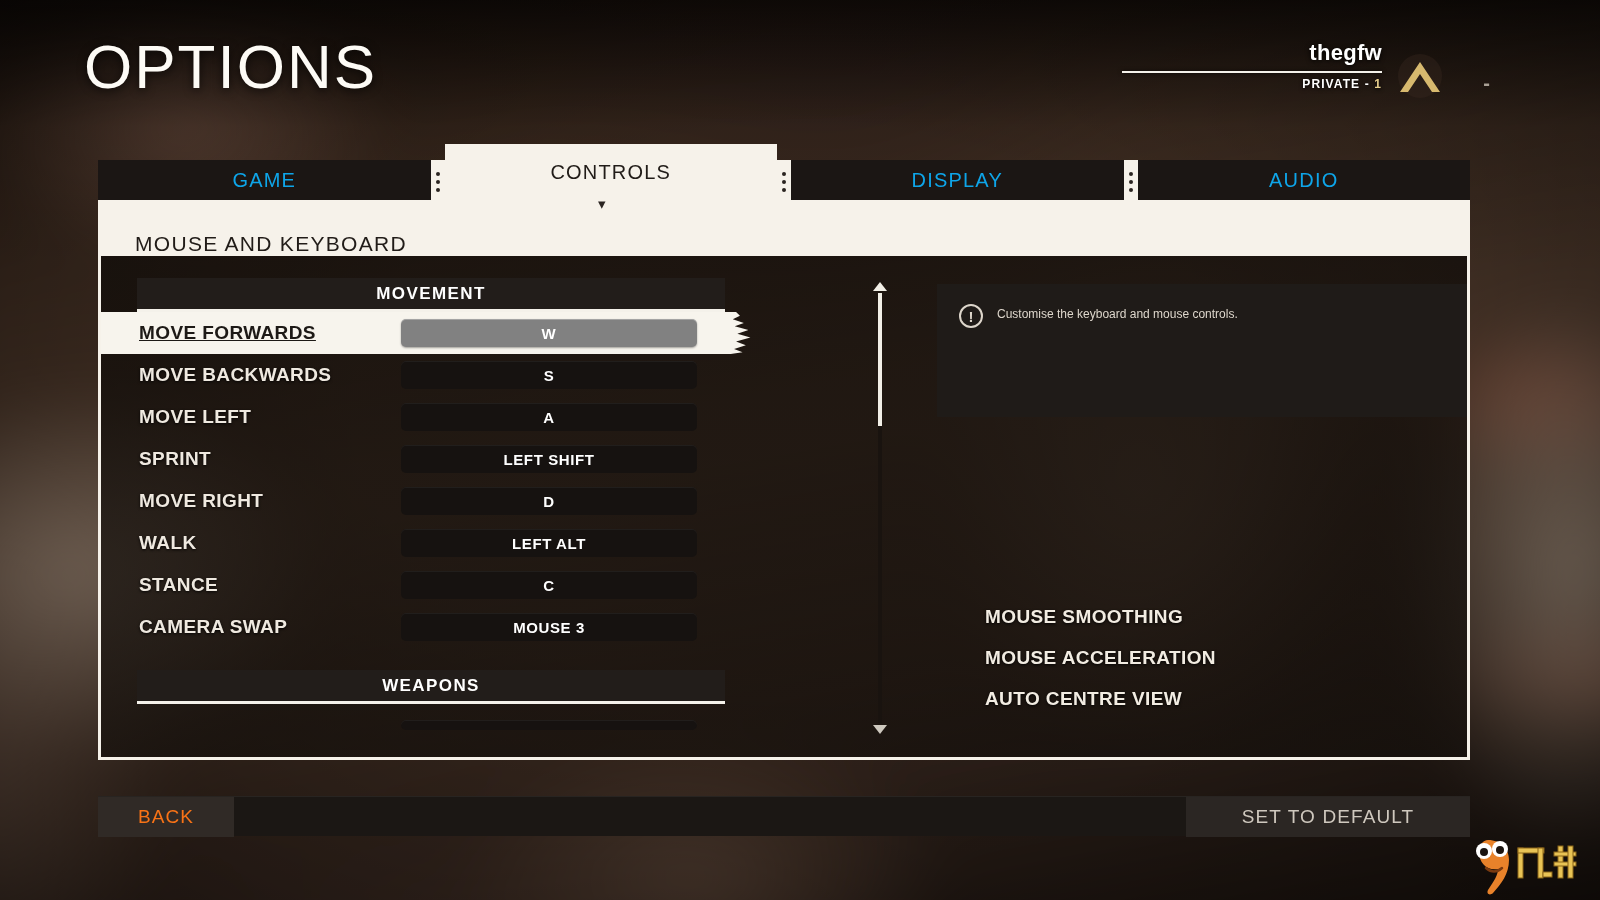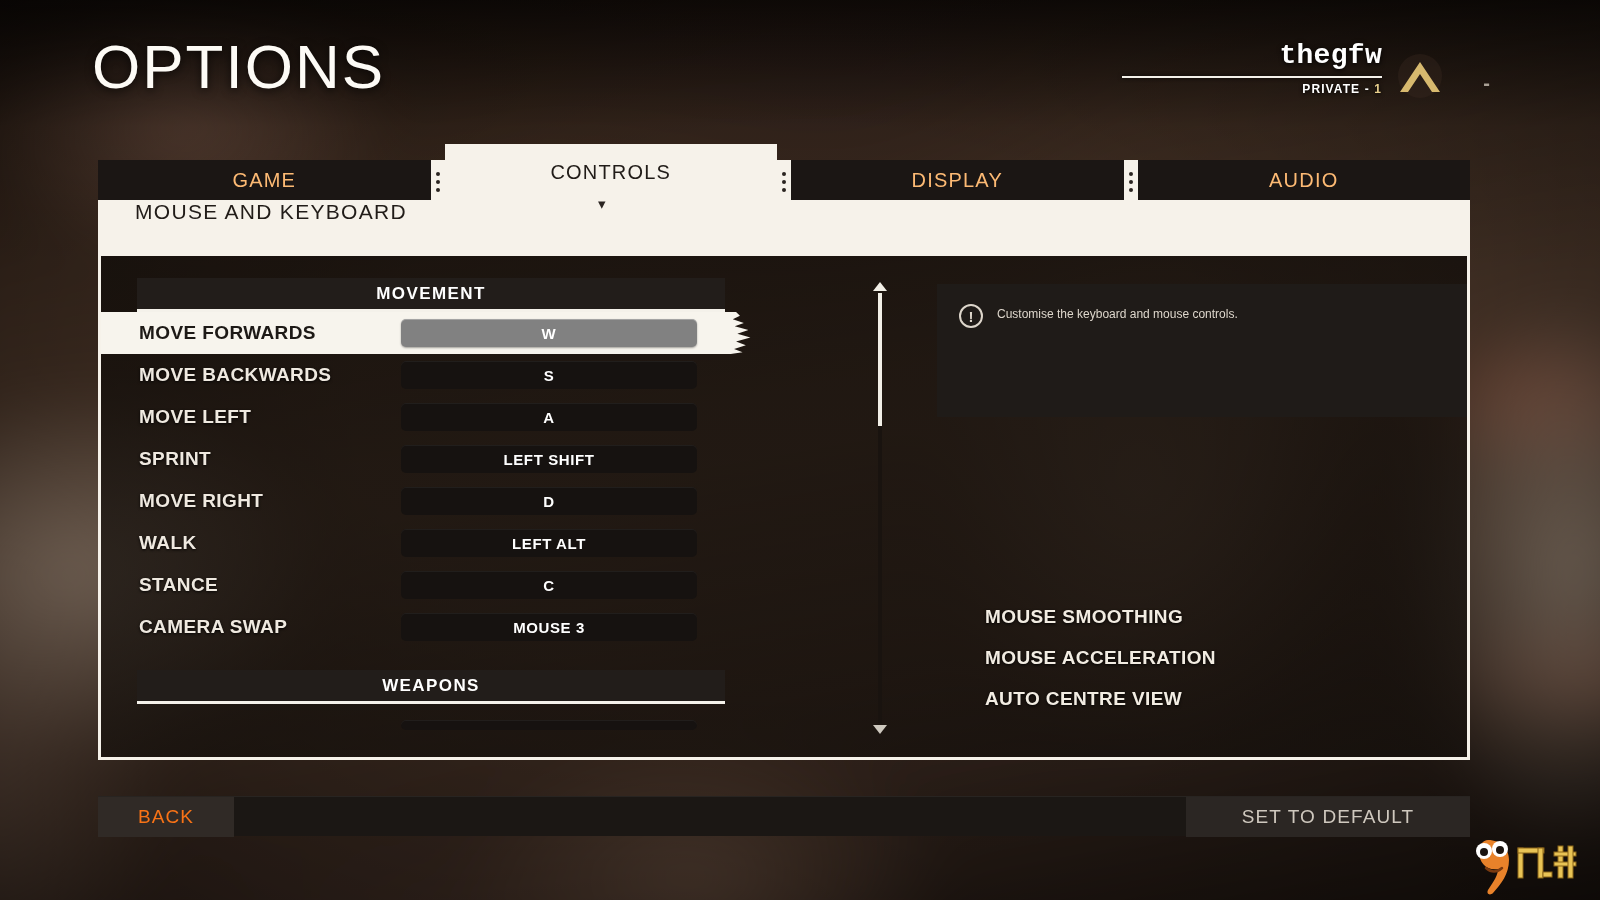--- a/index.html
+++ b/index.html
@@ -31,31 +31,31 @@
   }
   #bgvig{
     position:absolute; inset:0;
     background:
       radial-gradient(ellipse 1100px 700px at 50% 46%, rgba(0,0,0,0) 40%, rgba(0,0,0,.45) 100%),
       linear-gradient(180deg, rgba(8,5,3,.82) 0%, rgba(8,5,3,.12) 14%, rgba(8,5,3,0) 30%);
   }
 
   
   #title{
-    position:absolute; left:92px; top:36px;
+    position:absolute; left:84px; top:36px;
     font-size:62px; font-weight:300; letter-spacing:2px;
     color:#fdfbf6; line-height:1;
     text-shadow:0 2px 10px rgba(0,0,0,.7);
   }
 
   #player{
     position:absolute; right:218px; top:40px;
     width:300px; text-align:right; color:#fff;
   }
-  #pname{ font-size:28px; font-weight:600; letter-spacing:.3px; text-shadow:0 1px 5px #000;font-family:Liberation Mono, monospace; }
+  #pname{ font-size:22px; font-weight:600; letter-spacing:.3px; text-shadow:0 1px 5px #000; }
   #prule{
     height:2px; background:#f4f1ea; margin:5px 0 4px auto; width:260px;
     box-shadow:0 0 4px rgba(0,0,0,.8);
   }
   #prank{ font-size:12px; font-weight:700; letter-spacing:1.1px; text-shadow:0 1px 4px #000; }
   #prank .num{ color:#e8cf8d; }
 
   #rankbadge{
     position:absolute; right:148px; top:52px; width:64px; height:48px;
   }
@@ -66,21 +66,21 @@
 
   
   #tabs{
     position:absolute; left:98px; top:160px; width:1372px; height:40px;
     display:flex; align-items:stretch;
   }
   .tab{
     flex:1 1 0; position:relative;
     display:flex; align-items:center; justify-content:center;
     font-size:20px; letter-spacing:1.2px; font-weight:400;
-    background:#1b1614; color:#fdba74;
+    background:#1b1614; color:#0ea5e9;
     cursor:pointer; user-select:none;
   }
   .tab.active{
     background:#f6f2ea; color:#211c18; font-weight:400;
     height:56px; margin-top:-16px; z-index:4;
   }
   .sep{
     flex:0 0 14px; position:relative; background:#f6f2ea; z-index:5;
   }
   .sep i{
@@ -99,21 +99,21 @@
   
   #panel{
     position:absolute; left:98px; top:200px; width:1372px; height:560px;
     border:3px solid #f6f2ea;
     border-top:none;
     background:rgba(14,10,8,.30);
   }
 
   #subheader{
     height:56px; background:#f6f2ea;
-    display:flex; align-items:flex-start; padding-left:34px;
+    display:flex; align-items:flex-end; padding-left:34px;
     font-size:21px; letter-spacing:1.3px; color:#211c18;
   }
 
   #body{
     position:relative; height:501px;
     background:linear-gradient(180deg, rgba(16,12,9,.62), rgba(22,17,13,.55));
     overflow:hidden;
     padding-left:32px;
   }
 
@@ -148,21 +148,21 @@
   
   .brow.sel{ z-index:3; }
   .brow.sel .hl{
     position:absolute; left:0; top:0; height:42px; width:652px;
     background:#f7f4ed;
     clip-path:polygon(0 0, 97.4% 0, 98.0% 9%, 96.9% 17%, 98.6% 26%, 97.2% 34%,
                       99.3% 43%, 97.6% 52%, 99.6% 61%, 97.4% 70%, 98.9% 79%,
                       97.1% 88%, 98.4% 96%, 96.6% 100%, 0 100%);
     box-shadow:0 1px 6px rgba(0,0,0,.55);
   }
-  .brow.sel .lbl{ position:relative; color:#1d1916; text-shadow:none; font-weight:700; }
+  .brow.sel .lbl{ position:relative; color:#1d1916; text-shadow:none; font-weight:700;text-decoration:underline; }
   .brow.sel .keybtn{
     position:relative; background:#818181; color:#fff;
     box-shadow:inset 0 1px 0 rgba(255,255,255,.28), 0 1px 2px rgba(0,0,0,.35);
   }
   .brow.clip .keybtn{ height:10px; overflow:hidden; }
 
   
   #sbar{
     position:absolute; left:770px; top:26px; width:18px; height:452px;
   }

